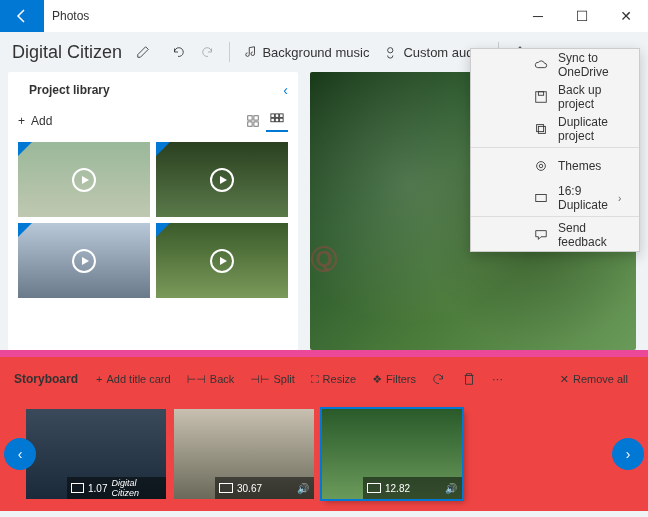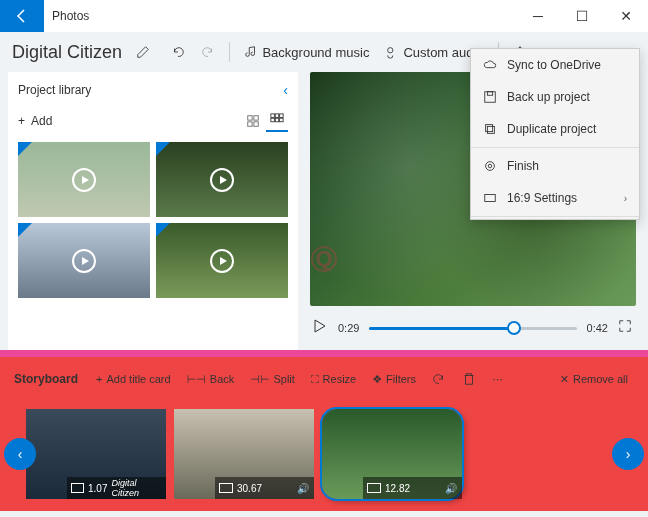--- a/index.html
+++ b/index.html
@@ -11,21 +11,21 @@
 .win-btn { width: 44px; height: 32px; display: flex; align-items: center; justify-content: center; font-size: 14px; color: #333; }
 .toolbar { height: 40px; display: flex; align-items: center; padding: 0 12px; gap: 4px; }
 .project-title { font-size: 18px; font-weight: 400; color: #333; margin-right: 4px; }
 .tool-btn { display: flex; align-items: center; gap: 4px; padding: 4px 6px; font-size: 13px; color: #333; }
 .tool-btn svg, .tool-btn .ico { width: 14px; height: 14px; }
 .spacer { flex: 1; }
 .divider { width: 1px; height: 20px; background: #ccc; margin: 0 4px; }
 .content { display: flex; height: 278px; }
 .left-panel { width: 290px; background: #fff; margin: 0 8px; border-radius: 2px; padding: 10px; position: relative; }
 .lib-header { display: flex; align-items: center; justify-content: space-between; margin-bottom: 12px; }
-.lib-title { font-size: 12px; font-weight: 400; color: #333; }
+.lib-title { font-size: 12px; font-weight: 700; color: #333; margin-left: 11px; }
 .collapse-btn { color: #0078d4; font-size: 14px; }
 .lib-controls { display: flex; align-items: center; justify-content: space-between; margin-bottom: 10px; }
 .add-btn { display: flex; align-items: center; gap: 6px; font-size: 12px; color: #333; }
 .view-toggle { display: flex; gap: 2px; }
 .view-btn { width: 22px; height: 22px; display: flex; align-items: center; justify-content: center; }
 .view-btn.active { border-bottom: 2px solid #0078d4; }
 .thumbs { display: grid; grid-template-columns: 1fr 1fr; gap: 6px; }
 .thumb { height: 75px; position: relative; display: flex; align-items: center; justify-content: center; }
 .thumb .play { width: 24px; height: 24px; border: 2px solid #fff; border-radius: 50%; display: flex; align-items: center; justify-content: center; }
 .thumb .play::after { content: ""; border-left: 7px solid #fff; border-top: 4px solid transparent; border-bottom: 4px solid transparent; margin-left: 2px; }
@@ -52,23 +52,23 @@
 .nav-prev { left: 2px; }
 .nav-next { right: 2px; }
 .clip { width: 140px; height: 90px; position: relative; }
 .clip.selected { outline: 2px solid #0078d4; box-shadow: 3px 3px 6px rgba(0,0,0,0.3); }
 .clip .overlay { position: absolute; bottom: 0; left: 0; right: 0; height: 22px; background: rgba(0,0,0,0.5); display: flex; align-items: center; padding: 0 4px; gap: 4px; color: #fff; font-size: 10px; margin-left: 41px; }
 .clip .overlay .aspect { width: 14px; height: 10px; border: 1.5px solid #fff; }
 .clip .overlay .snd { margin-left: auto; }
 .clip.c1 { background: linear-gradient(#3a4a5a, #1a2a3a); }
 .clip.c2 { background: linear-gradient(#c8c0b0, #6a6a5a); }
 .clip.c3 { background: linear-gradient(#d8e0e8, #4a5a6a); }
-.clip.c4 { background: linear-gradient(#2a5a2a, #6a9a5a); border-radius: 15px; }
+.clip.c4 { background: linear-gradient(#2a5a2a, #6a9a5a); }
 .context-menu { position: absolute; top: 48px; right: 8px; width: 170px; background: #f4f4f4; border: 1px solid #ccc; box-shadow: 0 4px 12px rgba(0,0,0,0.2); z-index: 10; }
-.menu-item { height: 32px; display: flex; align-items: center; gap: 10px; padding: 0 12px; font-size: 12px; color: #333; }
+.menu-item { height: 32px; display: flex; align-items: center; gap: 10px; padding: 0 19px; font-size: 12px; color: #333; margin-left: 44px; }
 .menu-item svg { width: 14px; height: 14px; flex-shrink: 0; }
 .menu-item .chev { margin-left: auto; font-size: 10px; color: #666; }
 .menu-sep { height: 1px; background: #ddd; margin: 2px 0; }
 .watermark { position: absolute; left: 50%; top: 50%; transform: translate(-50%, -50%); font-size: 22px; color: #c93a4a; opacity: 0.35; pointer-events: none; z-index: 5; display: flex; align-items: center; gap: 2px; }
 .watermark .q { width: 26px; height: 26px; border: 2px solid #c93a4a; border-radius: 50%; display: flex; align-items: center; justify-content: center; font-weight: bold; }
 </style>
 </head>
 <body>
 
 <div class="titlebar">
@@ -175,38 +175,20 @@
           <div class="play"></div>
         </div>
       <div class="thumb t4">
           <div class="corner"></div>
           <div class="play"></div>
         </div>
     </div>
   </div>
   <div class="right-panel">
     <div class="preview"></div>
-    <div class="playback">
-      <span class="play-btn">
-        <svg viewBox="0 0 12 14" width="12">
-            <path d="M1 1 L11 7 L1 13 Z" stroke="#333" fill="none"></path>
-          </svg>
-      </span>
-      <span class="time">0:29</span>
-      <div class="seek">
-        <div class="seek-fill"></div>
-        <div class="seek-knob"></div>
-      </div>
-      <span class="time">0:42</span>
-      <span>
-        <svg viewBox="0 0 16 16" width="14">
-            <path d="M2 6 L2 2 L6 2 M10 2 L14 2 L14 6 M14 10 L14 14 L10 14 M6 14 L2 14 L2 10" stroke="#333" fill="none"></path>
-          </svg>
-      </span>
-    </div>
   </div>
 </div>
 
 <div class="storyboard-section">
   <div class="sb-toolbar">
     <span class="sb-title">Storyboard</span>
     <span class="sb-btn">
         <span>+</span>
         <span>Add title card</span>
       </span>
@@ -291,27 +273,33 @@
         <rect x="5" y="5" width="8" height="8" stroke="#333" fill="none"></rect>
       </svg>
       <span>Duplicate project</span>
     </div>
   <div class="menu-sep"></div>
   <div class="menu-item">
       <svg viewBox="0 0 16 16">
         <circle cx="8" cy="8" r="5" stroke="#333" fill="none"></circle>
         <circle cx="8" cy="8" r="2" stroke="#333" fill="none"></circle>
       </svg>
-      <span>Finish</span>
+      <span>Themes</span>
     </div>
   <div class="menu-item">
       <svg viewBox="0 0 16 16">
         <rect x="2" y="4" width="12" height="8" stroke="#333" fill="none"></rect>
       </svg>
-      <span>16:9 Settings</span>
+      <span>16:9 Duplicate</span>
       <span class="chev">›</span>
     </div>
   <div class="menu-sep"></div>
+  <div class="menu-item">
+      <svg viewBox="0 0 16 16">
+        <path d="M2 3 L14 3 L14 10 L8 10 L5 13 L5 10 L2 10 Z" stroke="#333" fill="none"></path>
+      </svg>
+      <span>Send feedback</span>
+    </div>
 </div>
 
 <div class="watermark">
   <span class="q">Q</span>
 </div>
 
 </body></html>

